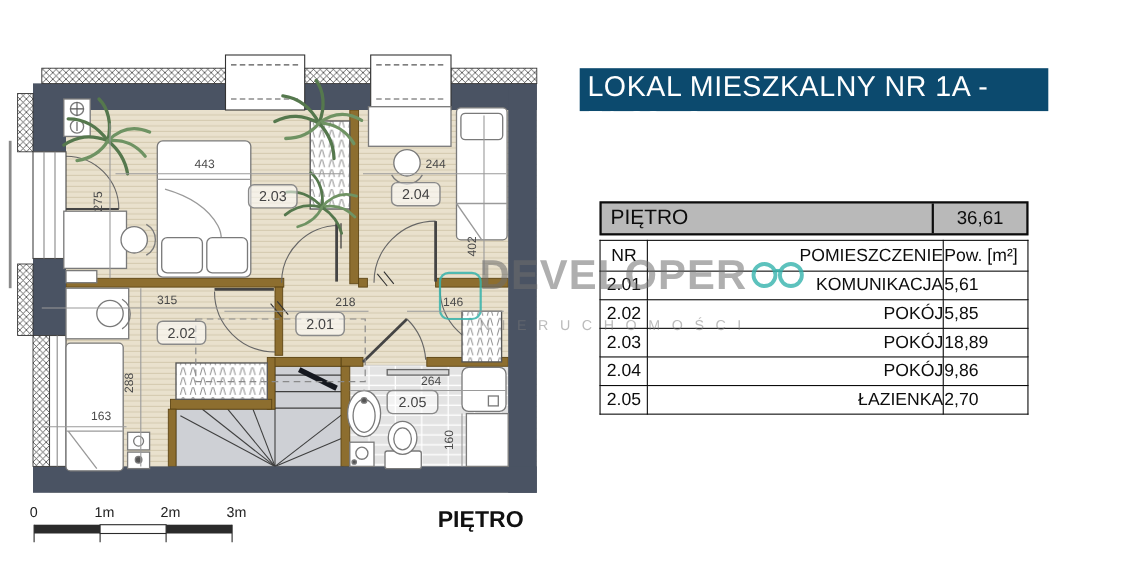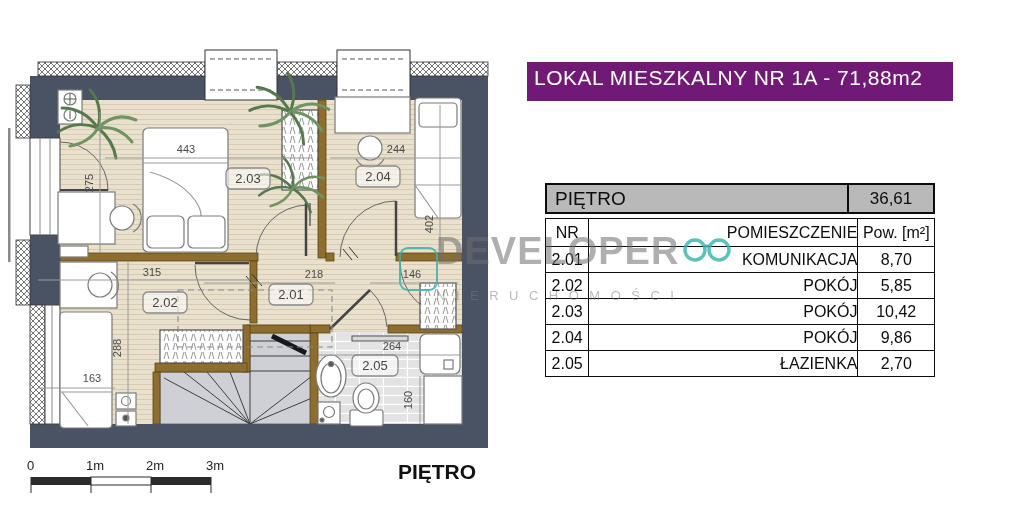--- a/index.html
+++ b/index.html
@@ -1,35 +1,35 @@
 <!DOCTYPE html>
 <html><head>
 <meta charset="utf-8">
 <style>
   html,body{margin:0;padding:0;background:#fff;}
   #stage{position:relative;width:1024px;height:517px;background:#fff;overflow:hidden;
          font-family:"Liberation Sans",sans-serif;}
   
   #titlebar{position:absolute;left:527px;top:62px;width:426px;height:39px;
-            background:#701a75;color:#fff;font-size:21px;line-height:32px;
+            background:#0c4a6e;color:#fff;font-size:26px;line-height:32px;
             padding-left:7px;box-sizing:border-box;letter-spacing:.5px;}
   
   #floorhead{position:absolute;left:545px;top:183px;width:390px;height:31px;
              display:flex;border:2px solid #0c0c0c;box-sizing:border-box;background:#b9b9b9;}
   #floorhead .fh-name{flex:1;font-size:19px;color:#0c0c0c;line-height:27px;padding-left:8px;}
   #floorhead .fh-area{width:84px;border-left:2px solid #0c0c0c;font-size:17px;color:#0c0c0c;
                       line-height:27px;text-align:center;}
   table#roomtable{position:absolute;left:545px;top:218px;width:390px;
                   border-collapse:collapse;background:#fff;}
   #roomtable td{border:1.6px solid #0c0c0c;font-size:16px;color:#0c0c0c;
                 height:25px;padding:0 0 0 4px;white-space:nowrap;}
   #roomtable tr.hdr td{height:27px;}
   #roomtable td.c-nr{width:43px;text-align:center;padding:0;}
   #roomtable td.c-room{width:263px;padding-left:12px;text-align:right;}
-  #roomtable td.c-area{width:76px;text-align:center;padding:0;}
+  #roomtable td.c-area{width:76px;text-align:left;padding:0;}
   
   #watermark{position:absolute;left:436px;top:230px;pointer-events:none;z-index:30;}
   #wm-line1{font-size:38px;letter-spacing:1px;color:rgba(110,110,110,.55);
             font-weight:bold;white-space:nowrap;display:inline-block;vertical-align:top;}
   #wm-glasses{display:inline-block;vertical-align:top;margin:4px 0 0 2px;}
   #wm-line2{font-size:13px;letter-spacing:10.5px;color:rgba(120,120,120,.5);
             white-space:nowrap;margin-top:15px;}
   svg text{font-family:"Liberation Sans",sans-serif;}
 </style>
 </head>
@@ -340,31 +340,31 @@
   <table id="roomtable">
     <tbody>
         <tr class="hdr">
       <td class="c-nr">NR</td>
       <td class="c-room">POMIESZCZENIE</td>
       <td class="c-area">Pow. [m²]</td>
     </tr>
     <tr>
       <td class="c-nr">2.01</td>
       <td class="c-room">KOMUNIKACJA</td>
-      <td class="c-area">8,70</td>
+      <td class="c-area">5,61</td>
     </tr>
     <tr>
       <td class="c-nr">2.02</td>
       <td class="c-room">POKÓJ</td>
       <td class="c-area">5,85</td>
     </tr>
     <tr>
       <td class="c-nr">2.03</td>
       <td class="c-room">POKÓJ</td>
-      <td class="c-area">10,42</td>
+      <td class="c-area">18,89</td>
     </tr>
     <tr>
       <td class="c-nr">2.04</td>
       <td class="c-room">POKÓJ</td>
       <td class="c-area">9,86</td>
     </tr>
     <tr>
       <td class="c-nr">2.05</td>
       <td class="c-room">ŁAZIENKA</td>
       <td class="c-area">2,70</td>

